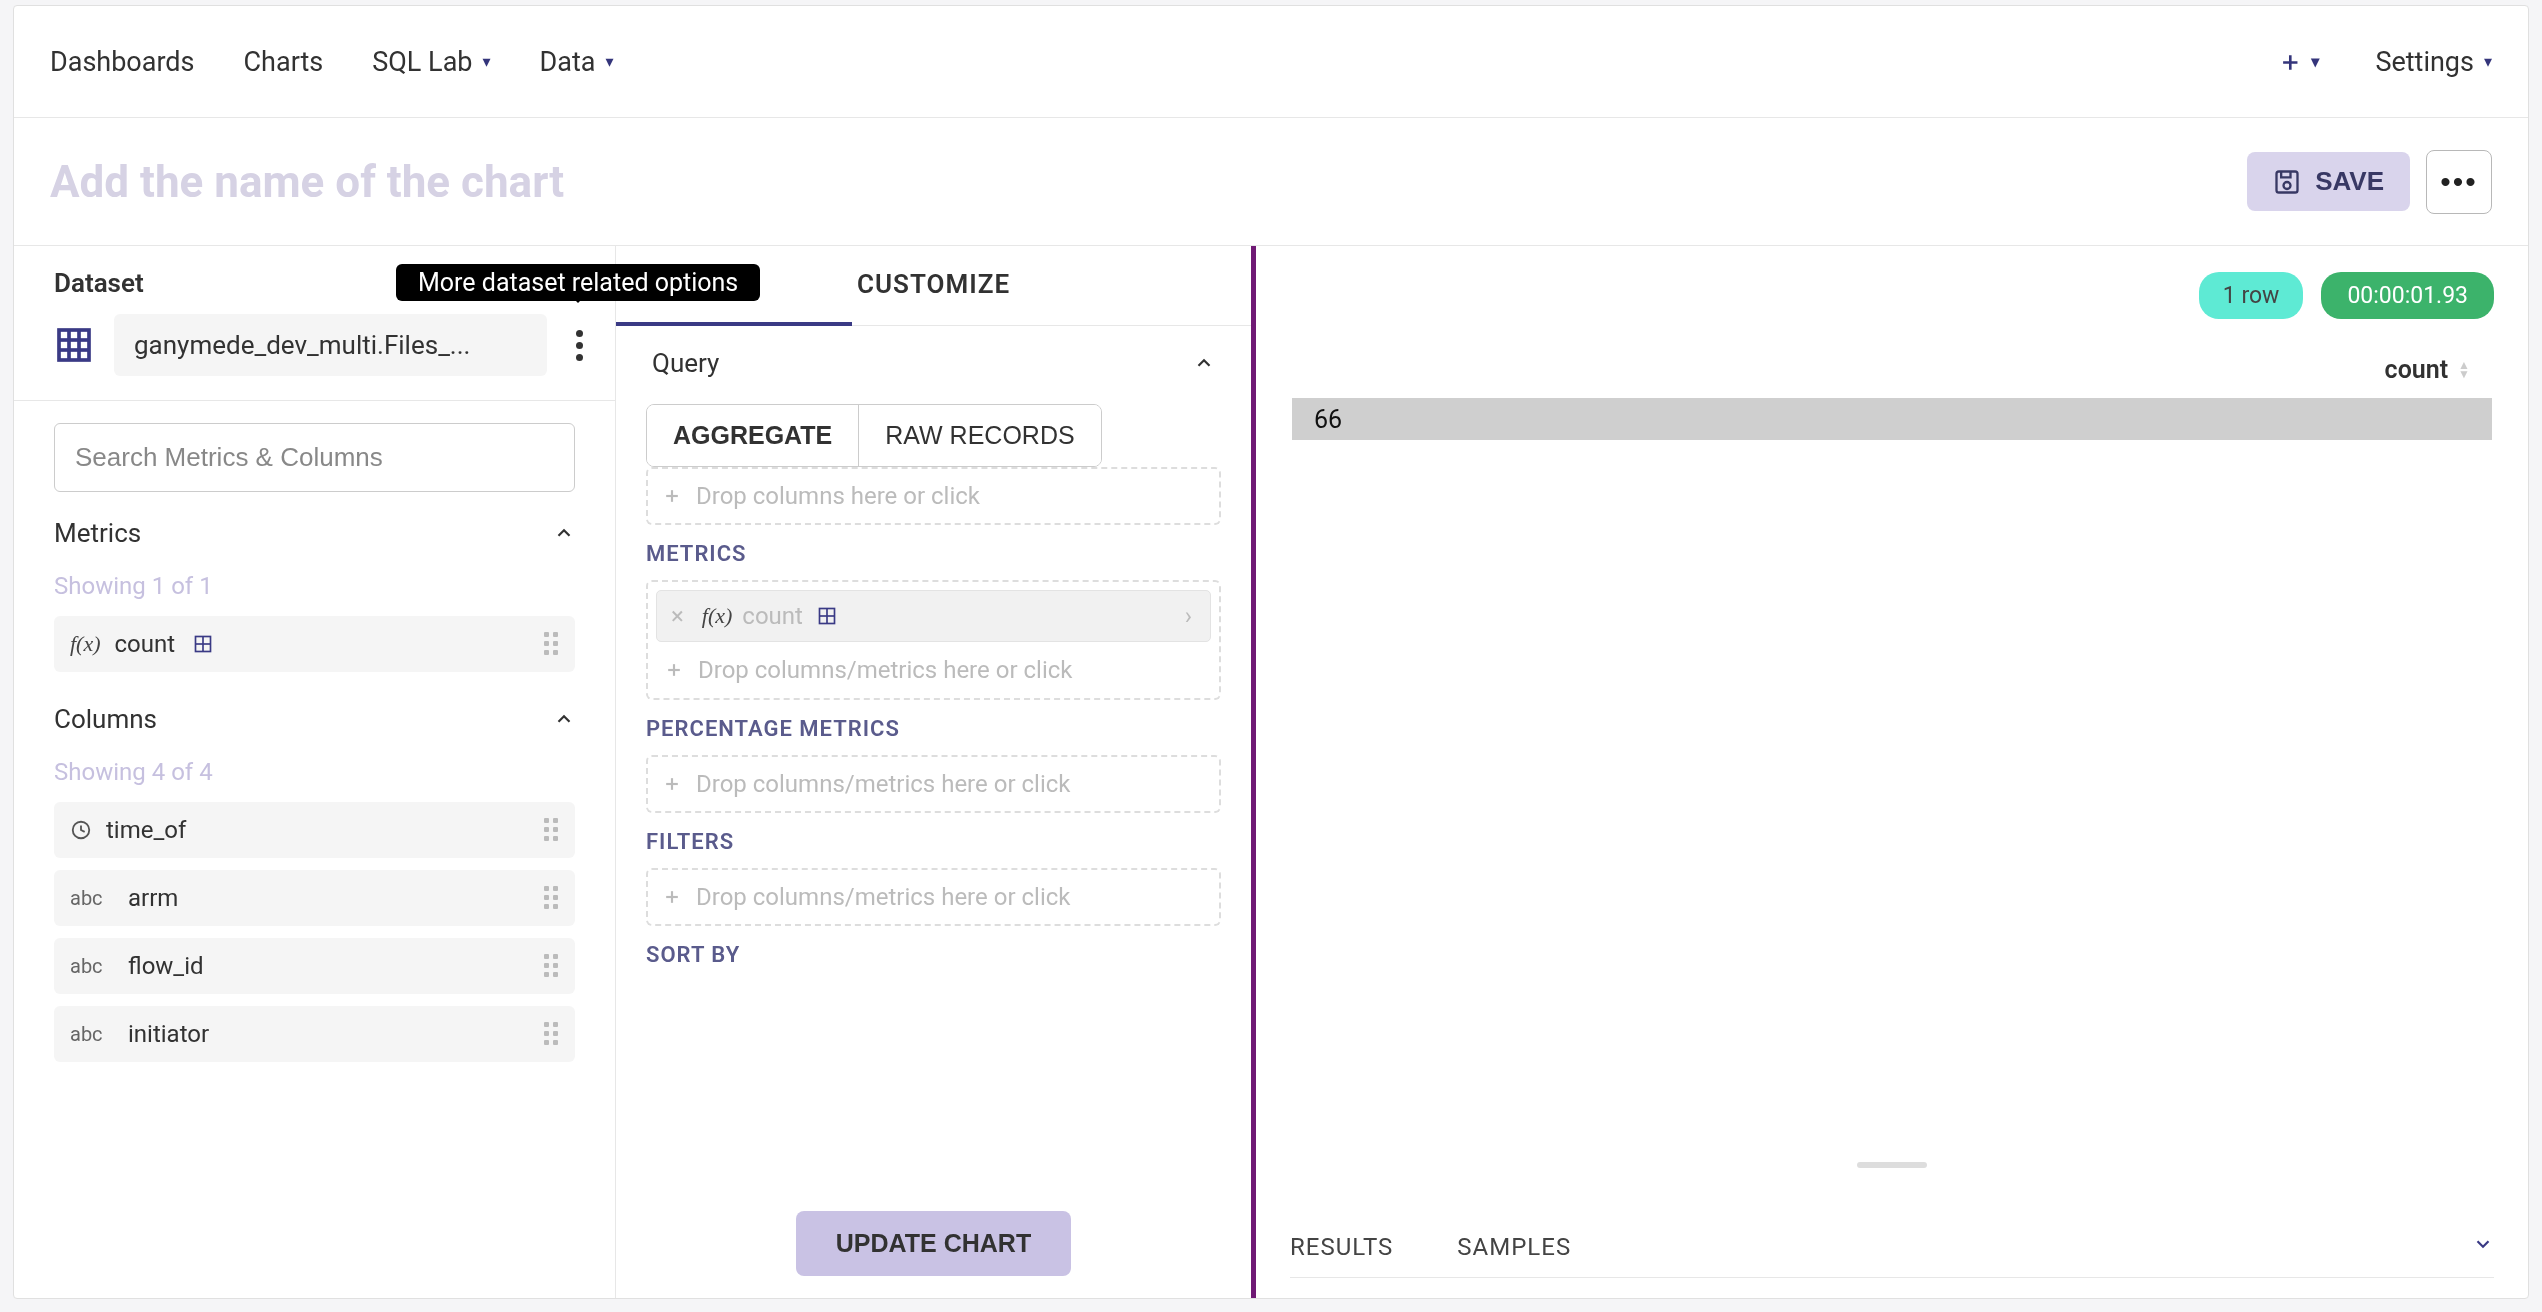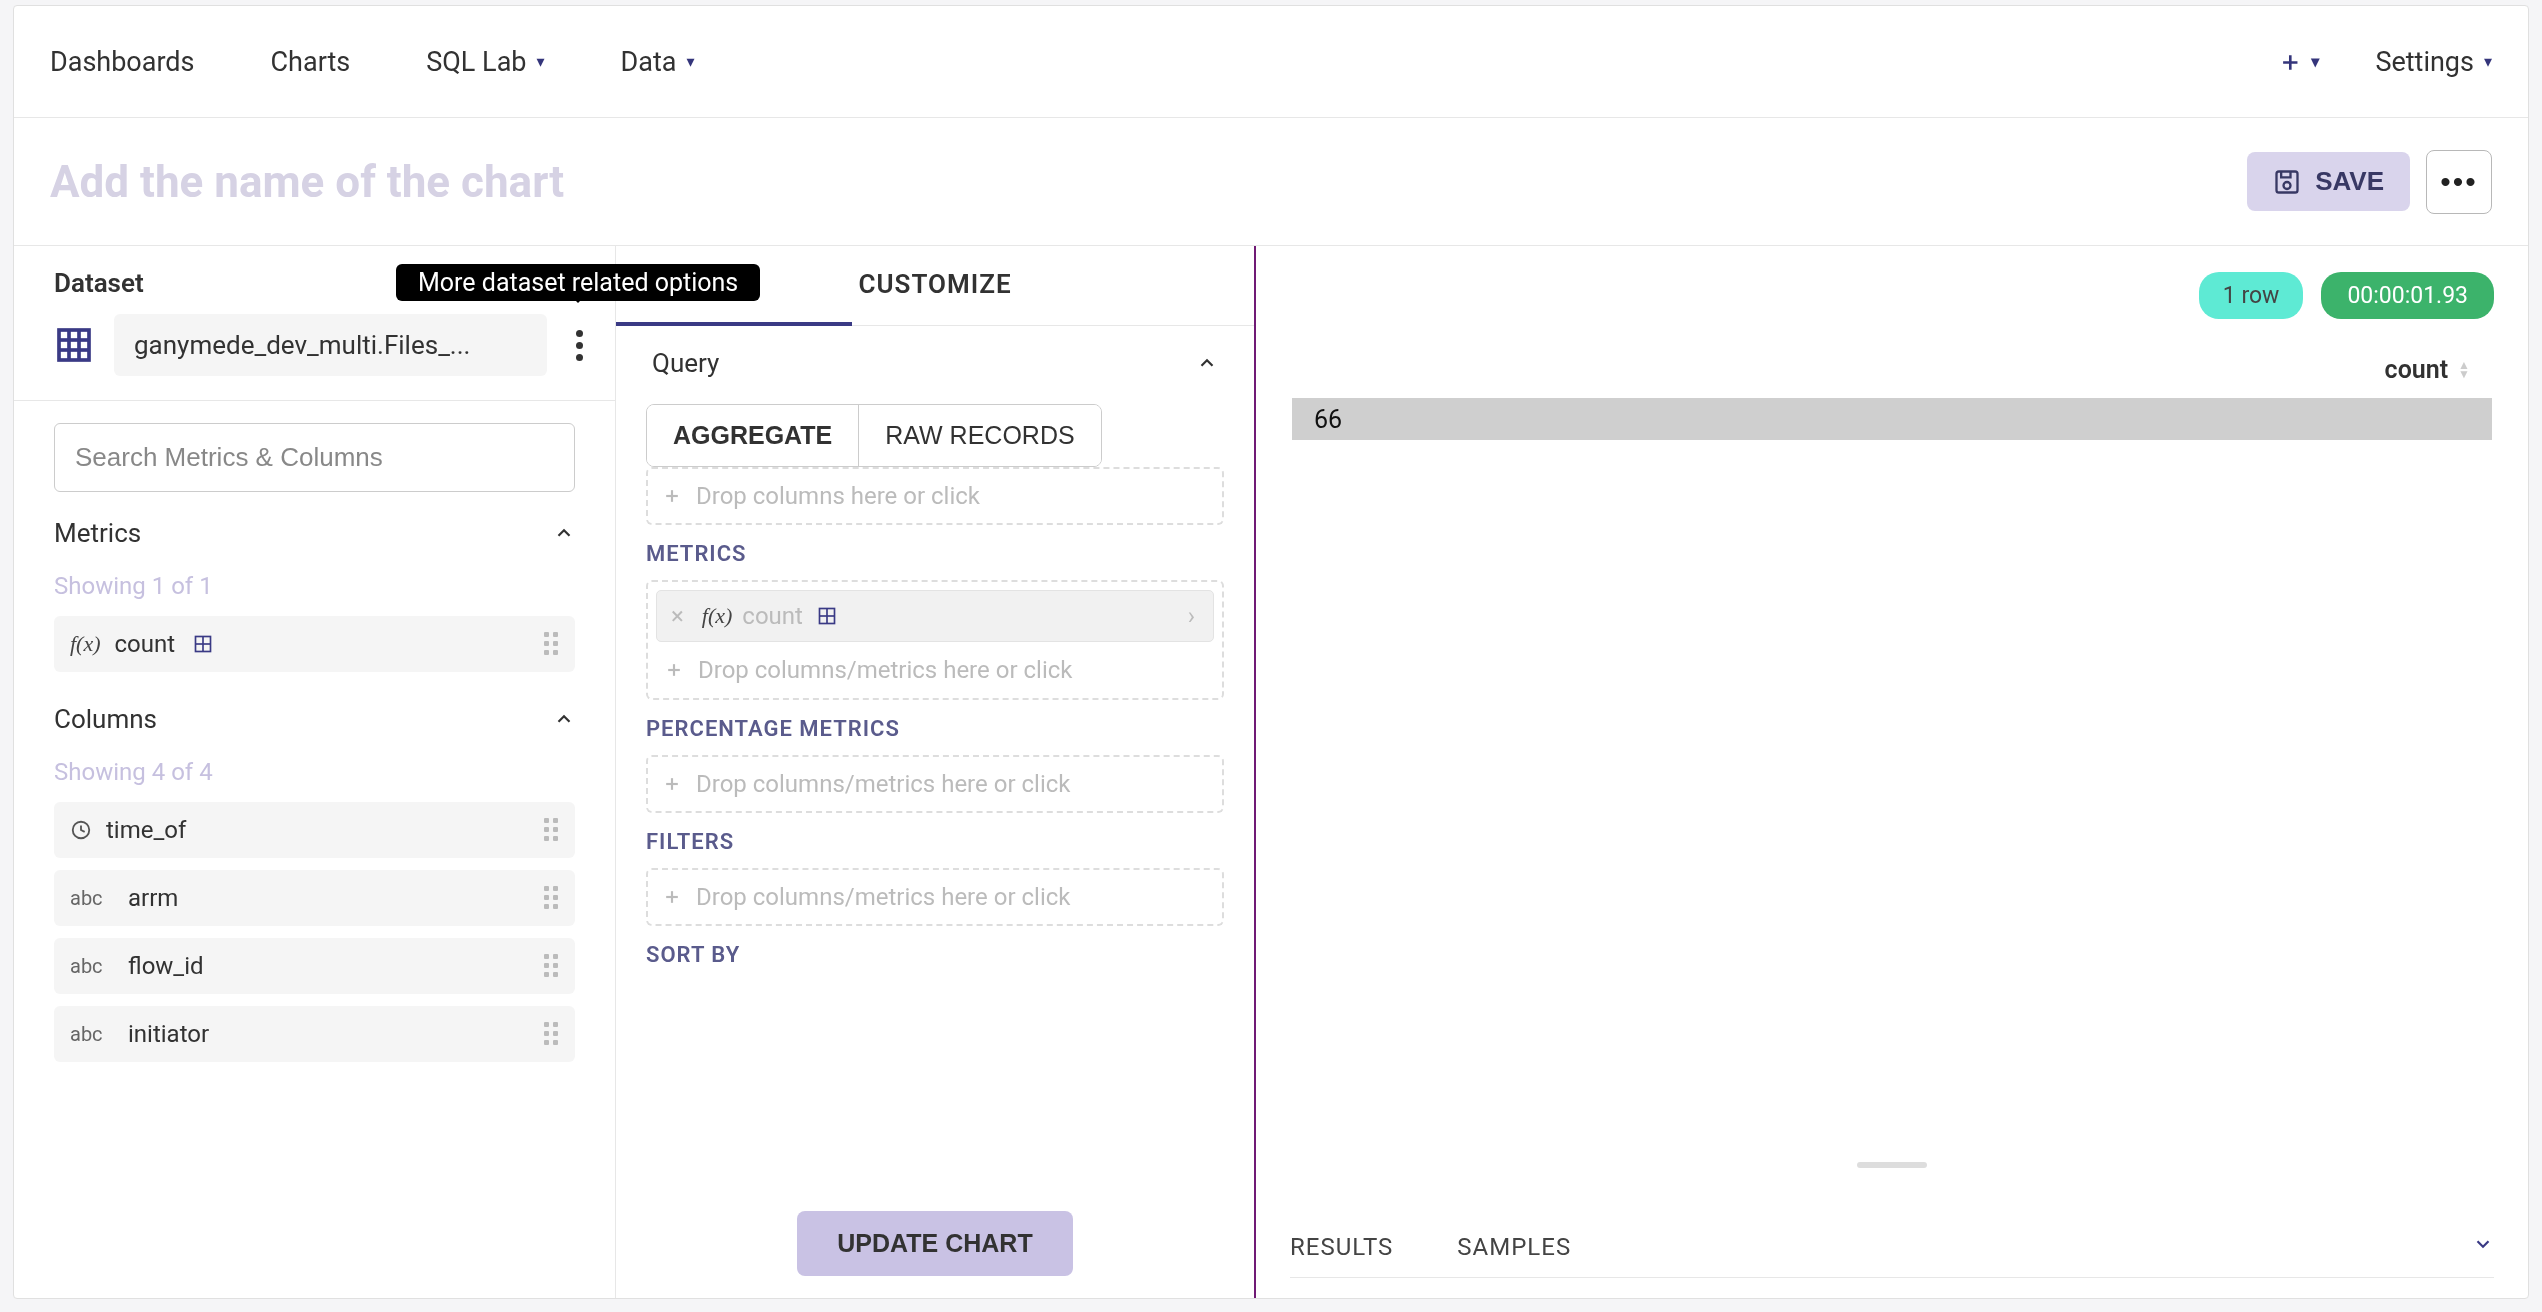--- a/index.html
+++ b/index.html
@@ -24,21 +24,21 @@
   flex-direction: column;
 }
 .top-nav {
   display: flex;
   align-items: center;
   justify-content: space-between;
   padding: 0 36px;
   height: 112px;
   border-bottom: 1px solid #e7e7e7;
 }
-.nav-left { display: flex; gap: 76px; align-items: center; }
+.nav-left { display: flex; gap: 49px; align-items: center; }
 .nav-item { font-size: 27px; color: #323232; cursor: pointer; display: flex; align-items: center; gap: 10px; }
 .nav-caret { font-size: 16px; color: #34357b; }
 .nav-right { display: flex; align-items: center; gap: 56px; }
 .plus-btn { font-size: 26px; font-weight: 700; color: #34357b; display: flex; align-items: center; gap: 8px; }
 
 .chart-header {
   display: flex;
   justify-content: space-between;
   align-items: center;
   padding: 20px 36px 20px 36px;
@@ -145,21 +145,21 @@
 .pill .type-badge { font-size: 20px; color:#666; min-width: 44px; }
 .fn-badge { font-style: italic; font-family: Georgia, serif; font-size: 22px; color:#444; }
 .drag-handle { margin-left:auto; color:#bbb; display:grid; grid-template-columns:repeat(2,6px); grid-template-rows:repeat(3,6px); gap:3px;}
 .drag-handle span{ width:5px; height:5px; background:#bbb; border-radius:1px; }
 .type-icon-clock { width:22px; height:22px; stroke:#555; stroke-width:2; fill:none; }
 .mini-grid-icon { width: 20px; height: 20px; stroke: #3a3a85; stroke-width: 2; fill: none; margin-left: 4px;}
 
 
 .panel-query {
   width: 640px;
-  border-right: 2px solid #701a75;
+  border-right: 5px solid #701a75;
   display:flex; flex-direction:column; position:relative;
 }
 .tabs-row {
   display:flex; align-items:center; justify-content:center;
   height: 80px; border-bottom: 1px solid #e7e7e7;
 }
 .tabs-row .tab {
   font-size: 26px; letter-spacing: 1px; font-weight:600; color:#323232;
   padding: 0 22px; height:100%; display:flex; align-items:center; cursor:pointer;
   border-bottom: 4px solid transparent;

